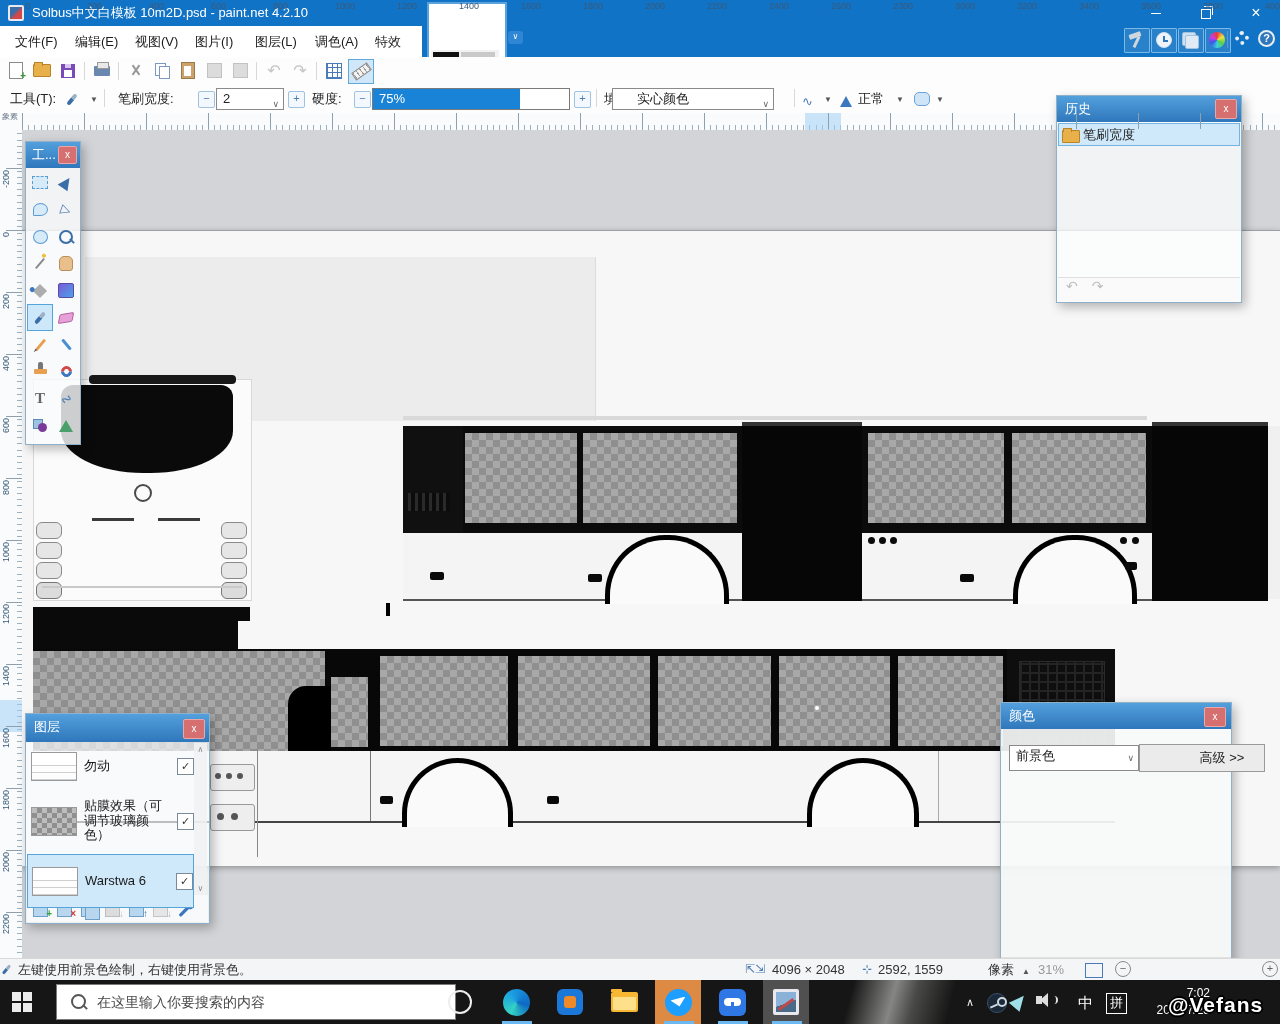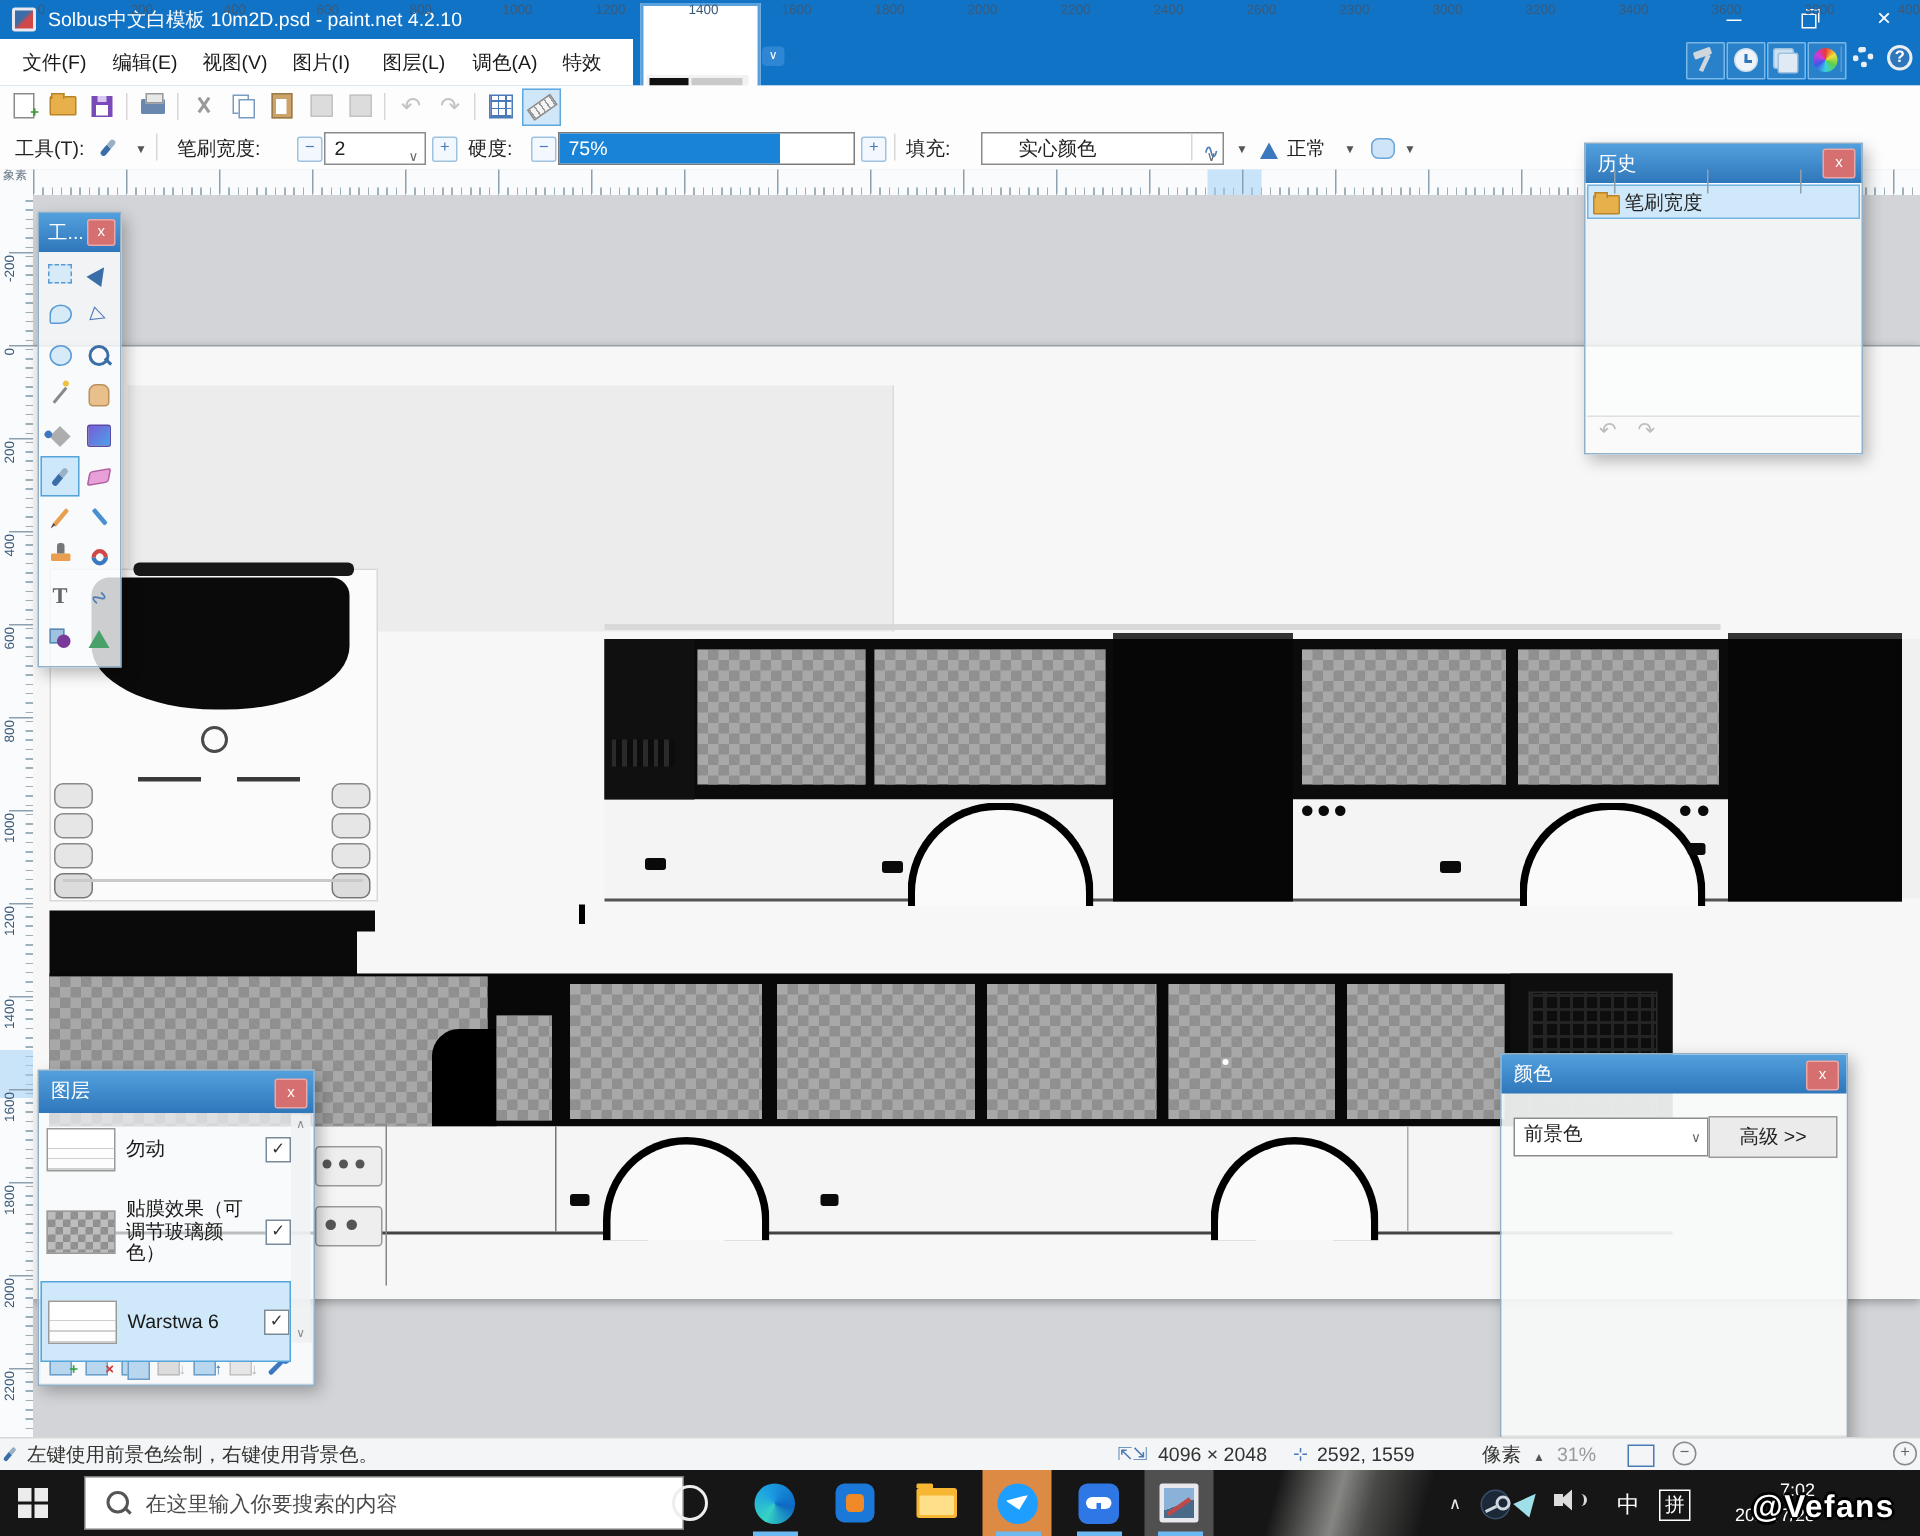--- a/index.html
+++ b/index.html
@@ -94,21 +94,21 @@
     display:flex;align-items:center;gap:6px;padding-left:6px;}
   .lfbtn{width:18px;height:16px;position:relative;}
   .lfsq{position:absolute;left:0;top:2px;width:13px;height:12px;background:#b9d6ef;border:1px solid #6d9fc9;}
   .lfmark{position:absolute;right:-1px;bottom:-2px;font-size:10px;font-weight:bold;}
 
   #panel-colors{left:1000px;top:702px;width:230px;height:276px;}
   #colors-body{position:absolute;left:0;top:0;right:0;height:254px;background:rgba(247,248,249,.92);}
   #colors-bottom{position:absolute;left:0;right:0;bottom:0;height:22px;background:rgba(243,244,245,.45);}
   #fg-combo{left:8px;top:42px;width:122px;height:24px;}
   #adv-btn{position:absolute;left:138px;top:41px;width:84px;height:26px;background:#ebebeb;border:1px solid #9a9a9a;
-    font-size:13px;color:#222;text-align:center;line-height:26px;}
+    font-size:13px;color:#222;text-align:center;line-height:26px;padding-left:40px;}
 
   
   #statusbar{left:0;top:958px;width:1280px;height:22px;background:#f4f5f6;border-top:1px solid #d8d8d8;font-size:13px;color:#333;}
   .status-item{position:absolute;top:0;height:22px;line-height:21px;}
 
   
   #taskbar{left:0;top:980px;width:1280px;height:44px;background:#161616;}
   #tb-streak{left:820px;top:980px;width:160px;height:44px;background:linear-gradient(105deg,transparent 20%,rgba(225,225,220,.55) 45%,rgba(190,190,185,.3) 58%,transparent 80%);}
   #start-btn{left:12px;top:992px;width:20px;height:20px;display:grid;grid-template-columns:9px 9px;grid-template-rows:9px 9px;gap:2px;}
   #start-btn div{background:#fff;opacity:.92;}
@@ -276,21 +276,21 @@
     <div class="stepbtn" style="left:288px;">+</div>
     <div class="optlabel" style="left:312px;">硬度:</div>
     <div class="stepbtn" style="left:354px;">−</div>
     <div class="abs" style="left:372px;top:4px;width:196px;height:20px;border:1px solid #7a7a7a;background:#fff;">
       <div style="position:absolute;left:0;top:0;width:75%;height:100%;background:#1883d7;"></div>
       <div style="position:absolute;left:6px;top:0;height:20px;line-height:20px;color:#fff;font-size:13px;">75%</div>
     </div>
     <div class="stepbtn" style="left:574px;">+</div>
     <div class="tsep" style="left:596px;"></div>
     <div class="optlabel" style="left:604px;">填充:</div>
-    <div class="combo" style="left:654px;width:136px;padding-left:24px;">
+    <div class="combo" style="left:612px;width:136px;padding-left:24px;">
       <span>实心颜色</span><span class="chev" style="top:5px;">∨</span>
     </div>
     <div class="tsep" style="left:794px;"></div>
     <div class="abs" style="left:802px;top:8px;"><span class="i-curve">∿</span></div>
     <div class="caret" style="left:824px;">▼</div>
     <div class="abs" style="left:840px;top:9px;"><span class="i-flask" style="display:inline-block;"></span></div>
     <div class="optlabel" style="left:858px;">正常</div>
     <div class="caret" style="left:896px;">▼</div>
     <div class="abs" style="left:914px;top:8px;"><span class="i-blob" style="display:inline-block;"></span></div>
     <div class="caret" style="left:936px;">▼</div>

